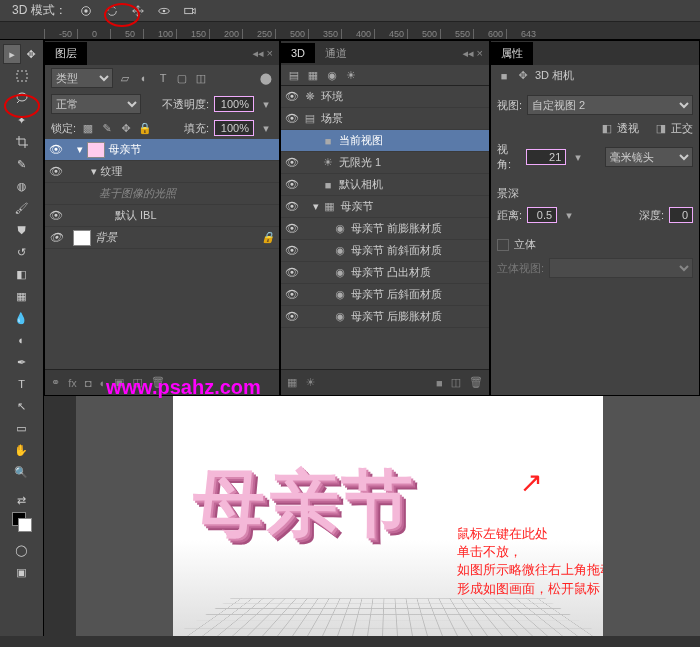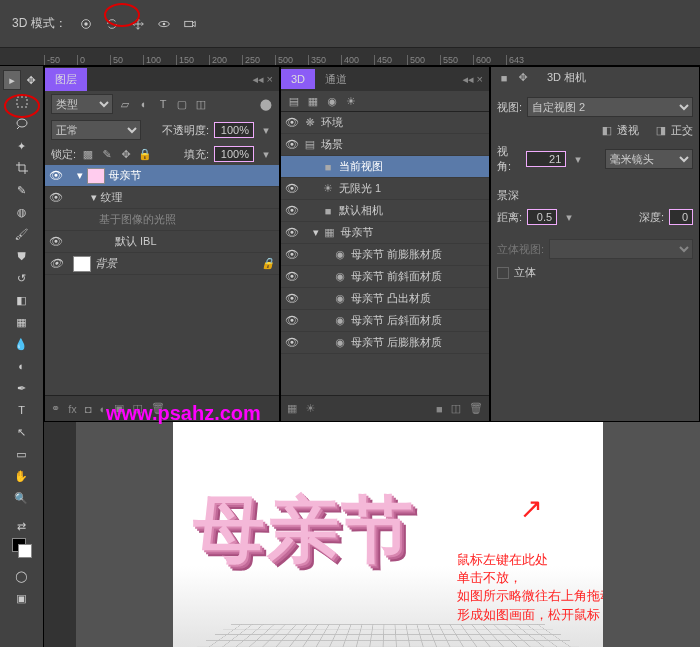--- a/index.html
+++ b/index.html
@@ -1,40 +1,40 @@
 <!DOCTYPE html>
 <html><head>
 <meta charset="utf-8">
 <style>
 * { box-sizing: border-box; margin: 0; padding: 0; font-family: "Microsoft YaHei", sans-serif; }
 body { width: 700px; height: 647px; background: #333; color: #ccc; font-size: 11px; overflow: hidden; position: relative; }
 
-.topbar { height: 48px; background: #424242; display: flex; align-items: center; padding: 0 12px; border-bottom: 1px solid #222; }
+.topbar { height: 22px; background: #424242; display: flex; align-items: center; padding: 0 12px; border-bottom: 1px solid #222; }
 .topbar .lbl { font-size: 12px; margin-right: 6px; }
 .topbar .iconbtn { width: 22px; height: 22px; display: flex; align-items: center; justify-content: center; margin: 0 2px; cursor: pointer; }
 .red-circle { position: absolute; border: 2px solid #d00; border-radius: 50%; pointer-events: none; z-index: 50; }
 
 .ruler-h { height: 18px; background: #333; border-bottom: 1px solid #000; display: flex; font-size: 9px; color: #888; padding-left: 44px; align-items: flex-end; gap: 1px; }
-.ruler-h span { display: inline-block; width: 32px; border-left: 1px solid #666; padding-left: 2px; }
+.ruler-h span { display: inline-block; width: 32px; border-left: 1px solid #666; padding-left: 14px; }
 
 .workspace { display: flex; height: 596px; }
 
 .toolbar { width: 44px; background: #424242; border-right: 1px solid #000; display: flex; flex-direction: column; align-items: center; padding: 4px 0; gap: 2px; }
 .toolbar .tl { width: 24px; height: 20px; display: flex; align-items: center; justify-content: center; cursor: pointer; color: #ccc; }
 .toolbar .tl.sel { background: #666; }
 .toolbar-row { display: flex; gap: 1px; }
 .toolbar-row .tl { width: 18px; }
 
 .main-area { flex: 1; display: flex; flex-direction: column; }
 .panels-row { display: flex; height: 370px; }
 
 .panel { background: #424242; border: 1px solid #000; display: flex; flex-direction: column; font-size: 11px; }
 .panel-tabs { display: flex; height: 24px; background: #333; align-items: center; }
 .panel-tabs .tab { padding: 4px 10px; cursor: pointer; color: #999; }
-.panel-tabs .tab.active { background: #8b5cf6; color: #ddd; }
+.panel-tabs .tab.active { background: #000000; color: #ddd; }
 .panel-tabs .mini { margin-left: auto; padding: 0 6px; color: #888; cursor: pointer; }
 
 .panel-layers { width: 236px; }
 .panel-3d { width: 210px; }
 .panel-props { flex: 1; }
 
 .row { display: flex; align-items: center; padding: 3px 6px; gap: 5px; }
 .sel { height: 20px; background: #555; border: 1px solid #333; color: #ccc; font-size: 11px; }
 .val { display: inline-block; min-width: 40px; background: #2e2e2e; border: 1px solid #f0abfc; padding: 1px 4px; text-align: right; }
 .ico { width: 14px; height: 14px; display: inline-flex; align-items: center; justify-content: center; color: #aaa; }
@@ -208,21 +208,21 @@
             <span class="eye">👁</span>
             <span style="width:6px"></span>▾
             <span style="width:18px;height:16px;background:#fce;border:1px solid #888"></span>
             <span>母亲节</span>
           </div>
           <div class="layer">
             <span class="eye">👁</span>
             <span class="indent" style="width:20px"></span>▾
             <span>纹理</span>
           </div>
-          <div class="layer" style="color:#888">
+          <div class="layer" style="font-style:italic;color:#888">
             <span style="width:14px"></span>
             <span class="indent" style="width:28px"></span>
             <span>基于图像的光照</span>
           </div>
           <div class="layer">
             <span class="eye">👁</span>
             <span class="indent" style="width:44px"></span>
             <span>默认 IBL</span>
           </div>
           <div class="layer" style="font-style:italic">
@@ -322,24 +322,27 @@
           <span>▦</span>
           <span>☀</span>
           <span style="flex:1"></span>
           <span>■</span>
           <span>◫</span>
           <span>🗑</span>
         </div>
       </div>
 
       <div class="panel panel-props">
+        <div class="panel-tabs">
+          <div class="tab active">属性</div>
+        </div>
         <div class="row">
           <span class="ico">■</span>
           <span class="ico">✥</span>
-          <span style="margin-left:12px">3D 相机</span>
+          <span style="margin-left:0">3D 相机</span>
         </div>
         <div style="height:6px"></div>
         <div class="row">
           <span>视图:</span>
           <select class="sel" style="flex:1"><option>自定视图 2</option></select>
         </div>
         <div class="row" style="justify-content:flex-end;gap:15px">
           <span><span class="ico">◧</span> <span>透视</span></span>
           <span><span class="ico">◨</span> <span>正交</span></span>
         </div>
@@ -356,27 +359,27 @@
           </div>
         <div class="row">
           <span>距离:</span>
           <span class="val" style="min-width:30px">0.5</span>
           <span class="ico">▾</span>
           <span style="flex:1"></span>
           <span>深度:</span>
           <span class="val" style="min-width:24px">0</span>
         </div>
         <div style="height:8px"></div>
+        <div class="row">
+          <span class="check"></span>
+          <span>立体</span>
+        </div>
         <div class="row" style="color:#777">
           <span>立体视图:</span>
           <select class="sel" style="flex:1;opacity:.5" disabled=""></select>
-        </div>
-        <div class="row">
-          <span class="check"></span>
-          <span>立体</span>
         </div>
       </div>
     </div>
 
     <div class="canvas">
       <div class="watermark">www.psahz.com</div>
       <div class="canvas-img">
         <div class="grid"></div>
         <div class="text3d">母亲节</div>
         <span class="arrow">↗</span>

